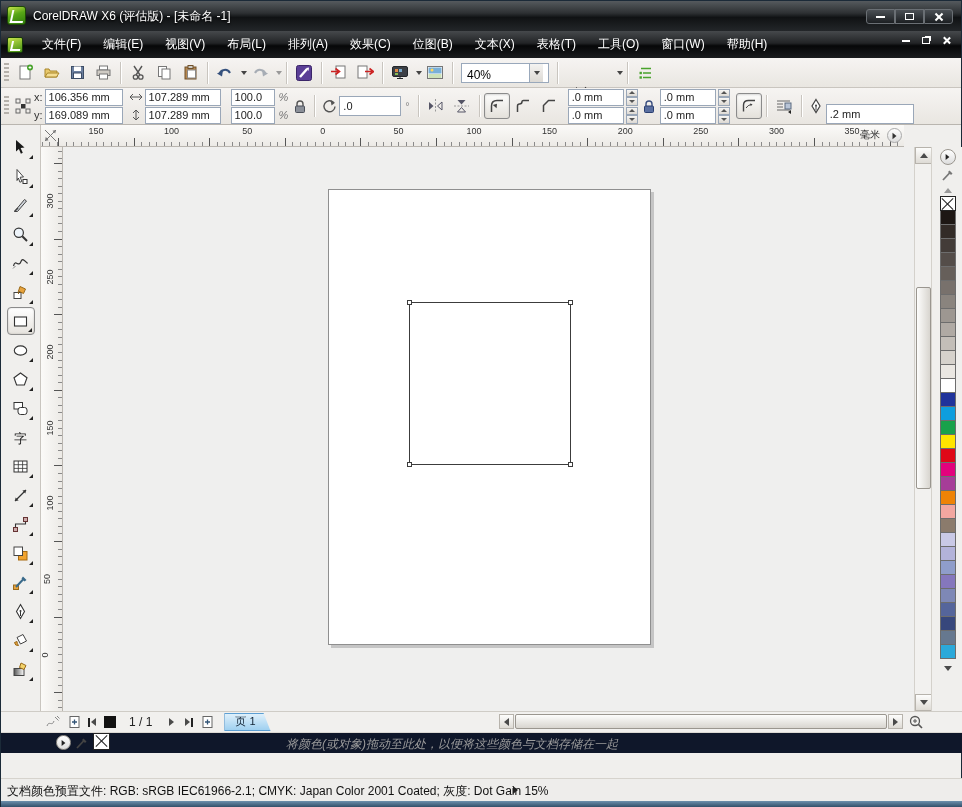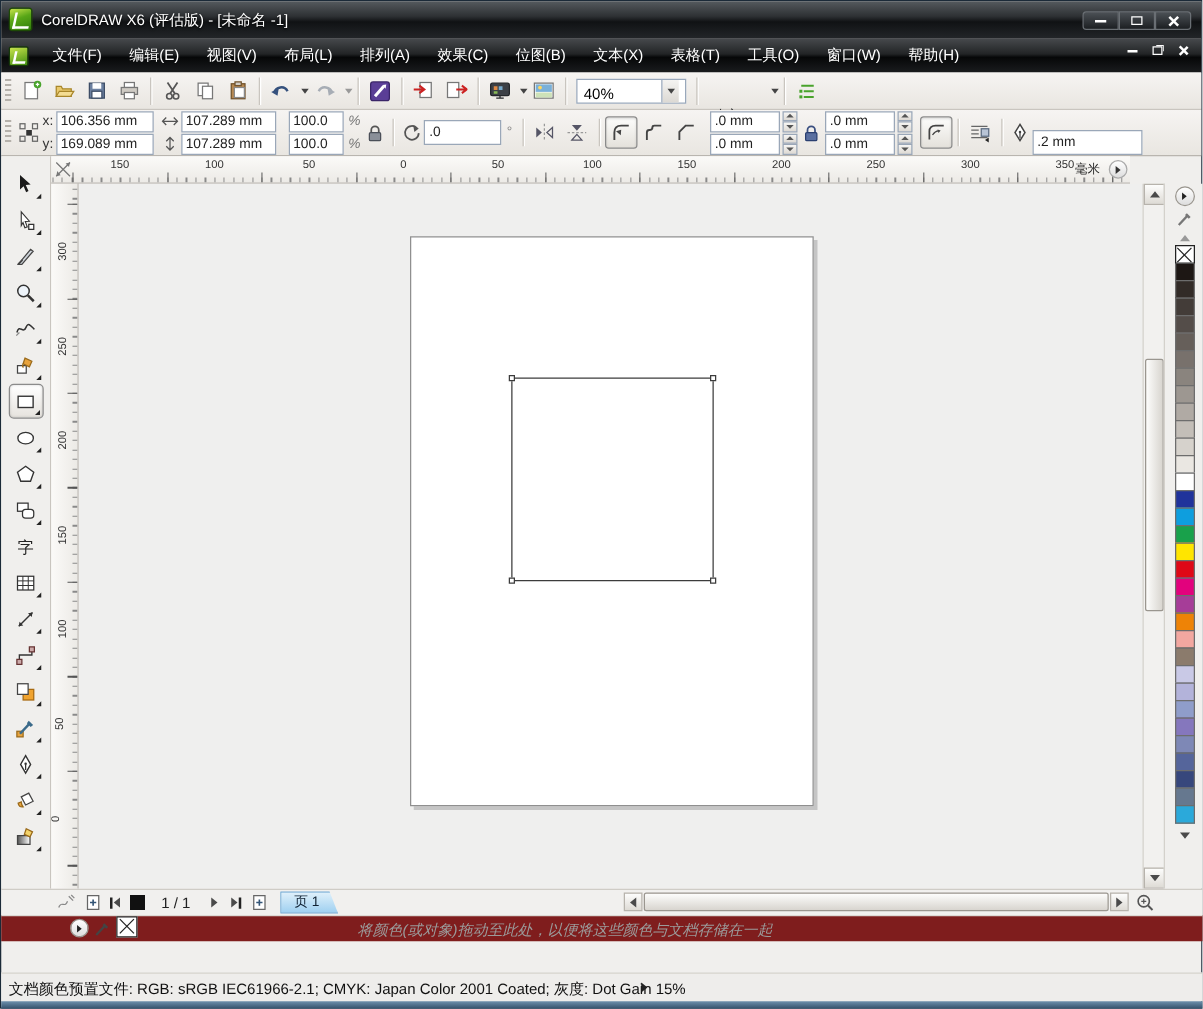--- a/index.html
+++ b/index.html
@@ -130,21 +130,21 @@
   
   .pagenav-row { position:absolute; left:0; top:710px; width:962px; height:21px; background:#f1f0ee; border-top:1px solid #cfccc6;
     display:flex; align-items:center; }
   .pn-btn { width:18px; height:17px; display:flex; align-items:center; justify-content:center; gap:1px; }
   .pn-counter { margin:0 10px; font-size:12px; color:#222; }
   .page-tab { margin-left:8px; height:18px; padding:0 14px 0 10px; display:flex; font-size:11px; color:#123;
     background:linear-gradient(#dff0fb,#9fd0f0); border:1px solid #5d9fd3; clip-path:polygon(0 0,calc(100% - 7px) 0,100% 100%,0 100%); }
   .hscroll { position:absolute; left:498px; top:712px; width:404px; height:17px; display:flex; align-items:center; background:#f2f1ef; }
   .hthumb { flex:1; height:15px; margin:0 1px; border:1px solid #9a968f; border-radius:2px; background:linear-gradient(#fdfdfc,#d8d5cf); }
   .zoom-btn { position:absolute; left:904px; top:712px; width:22px; height:17px; display:flex; align-items:center; justify-content:center; }
-  .docpal-row { position:absolute; left:0; top:731px; width:962px; height:21px; background:#7f1d1d; border-top:1px solid #dcd9d4; }
+  .docpal-row { position:absolute; left:0; top:731px; width:962px; height:21px; background:#0f172a; border-top:1px solid #dcd9d4; }
   .dp-flyout { position:absolute; left:55px; top:2px; width:15px; height:15px; border:1px solid #9a968f; border-radius:8px;
     background:linear-gradient(#fff,#ddd); display:flex; align-items:center; justify-content:center; }
   .dp-swatch { position:absolute; left:92px; top:1px; width:17px; height:17px; }
   .dp-hint { position:absolute; left:0; right:60px; top:3px; text-align:center; font-style:italic; color:#9b9b9b; font-size:12px; }
   .status1 { position:absolute; left:0; top:752px; width:962px; height:25px; background:#eeedeb; border-top:1px solid #d6d3cd; }
   .coords { position:absolute; left:8px; top:5px; color:#333; }
   .coords-arrow { position:absolute; left:130px; top:8px; }
   .obj-info { position:absolute; left:330px; top:5px; color:#222; }
   .status2 { position:absolute; left:0; top:777px; width:962px; height:23px; background:#eeedeb; border-top:1px solid #d6d3cd; }
   .profile-text { position:absolute; left:6px; top:4px; color:#111; }

